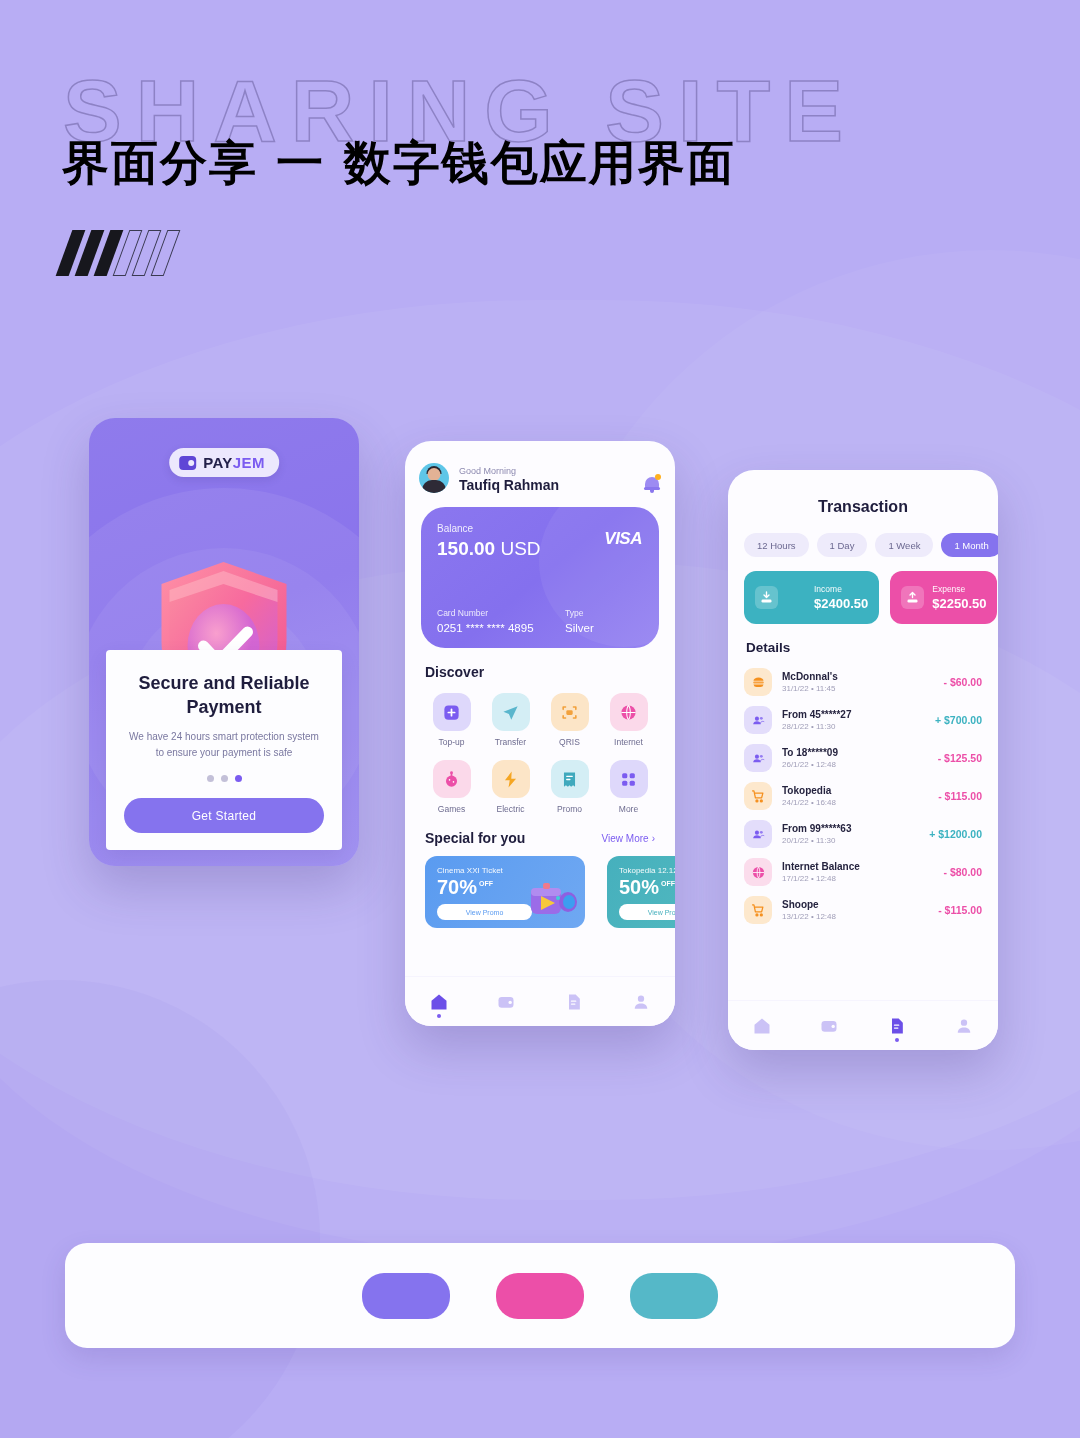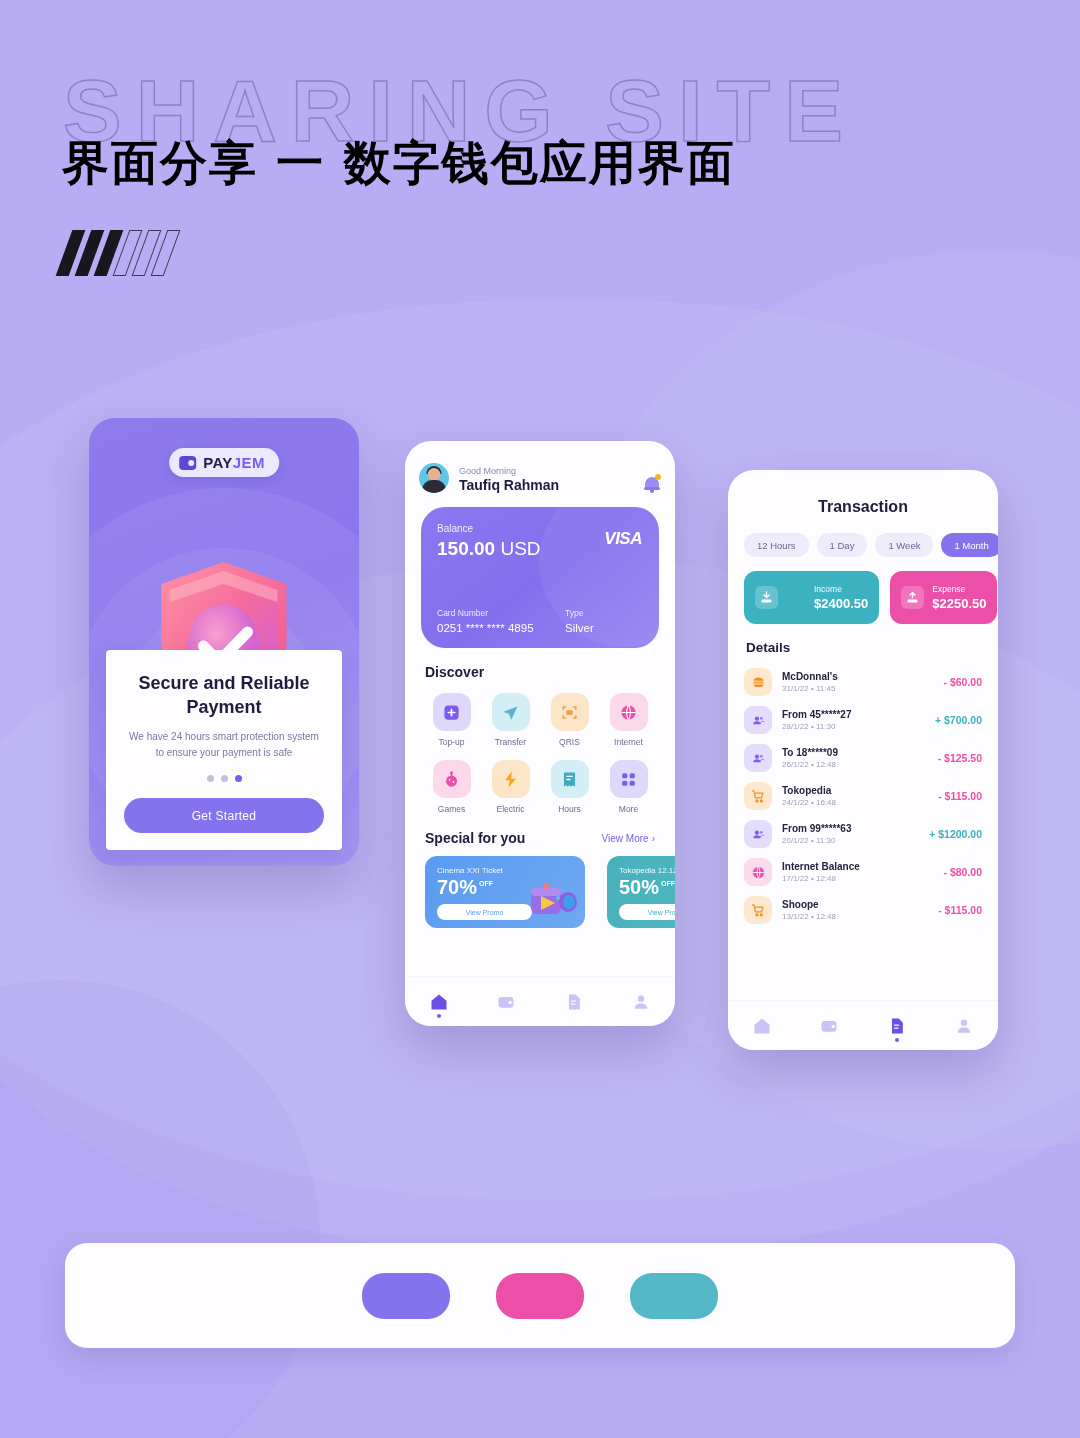--- a/index.html
+++ b/index.html
@@ -348,21 +348,21 @@
           </div>
     <div class="gi-label">Electric</div>
         </div>
         <div class="gitem">
           <div class="tile" style="background:#d4eef5">
             <svg viewBox="0 0 24 24" width="19" height="19">
               <path d="M5 3h14v18l-2.5-1.6L14 21l-2-1.6L10 21l-2.5-1.6L5 21z" fill="#3fa9bd"></path>
               <path d="M8.5 8h7M8.5 12h4" stroke="#fff" stroke-width="1.6" stroke-linecap="round"></path>
             </svg>
           </div>
-    <div class="gi-label">Hours</div>
+    <div class="gi-label">Promo</div>
         </div>
         <div class="gitem">
           <div class="tile" style="background:#ded8fb">
             <svg viewBox="0 0 24 24" width="19" height="19">
               <rect x="4" y="4" width="6.5" height="6.5" rx="2" fill="#7b5cf0"></rect>
               <rect x="13.5" y="4" width="6.5" height="6.5" rx="2" fill="#7b5cf0"></rect>
               <rect x="4" y="13.5" width="6.5" height="6.5" rx="2" fill="#7b5cf0"></rect>
               <rect x="13.5" y="13.5" width="6.5" height="6.5" rx="2" fill="#7b5cf0"></rect>
             </svg>
           </div>

